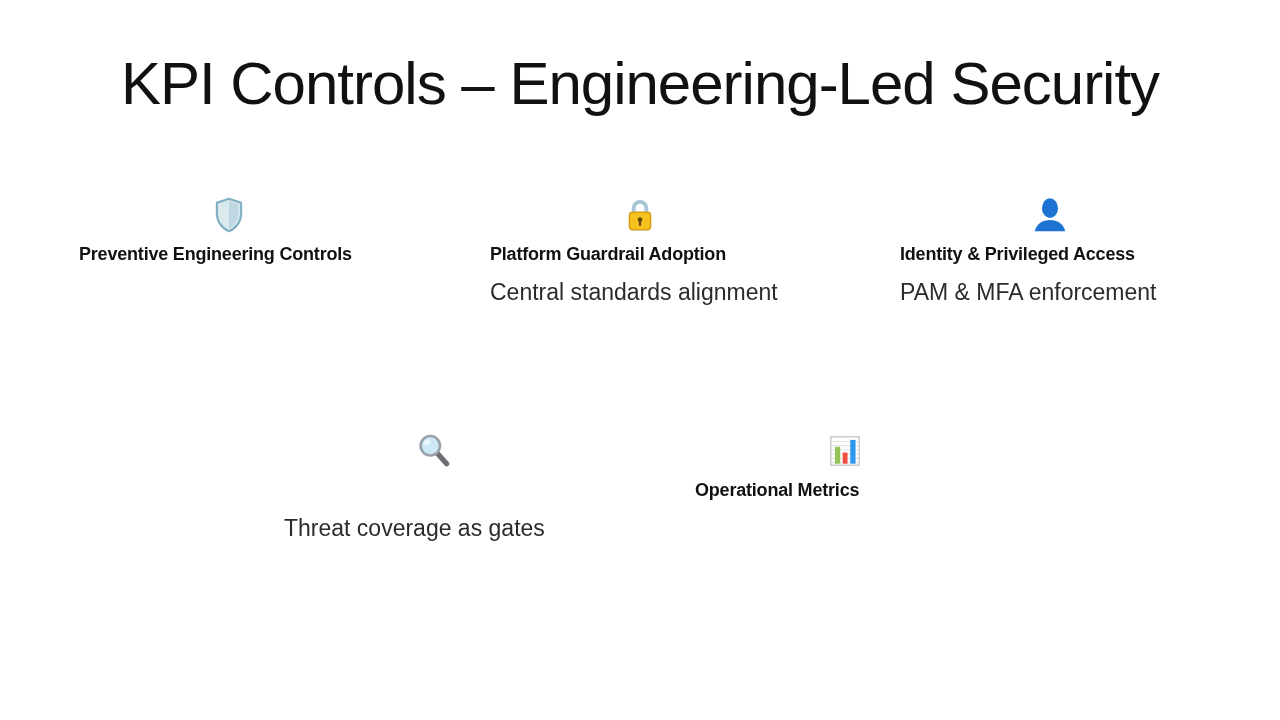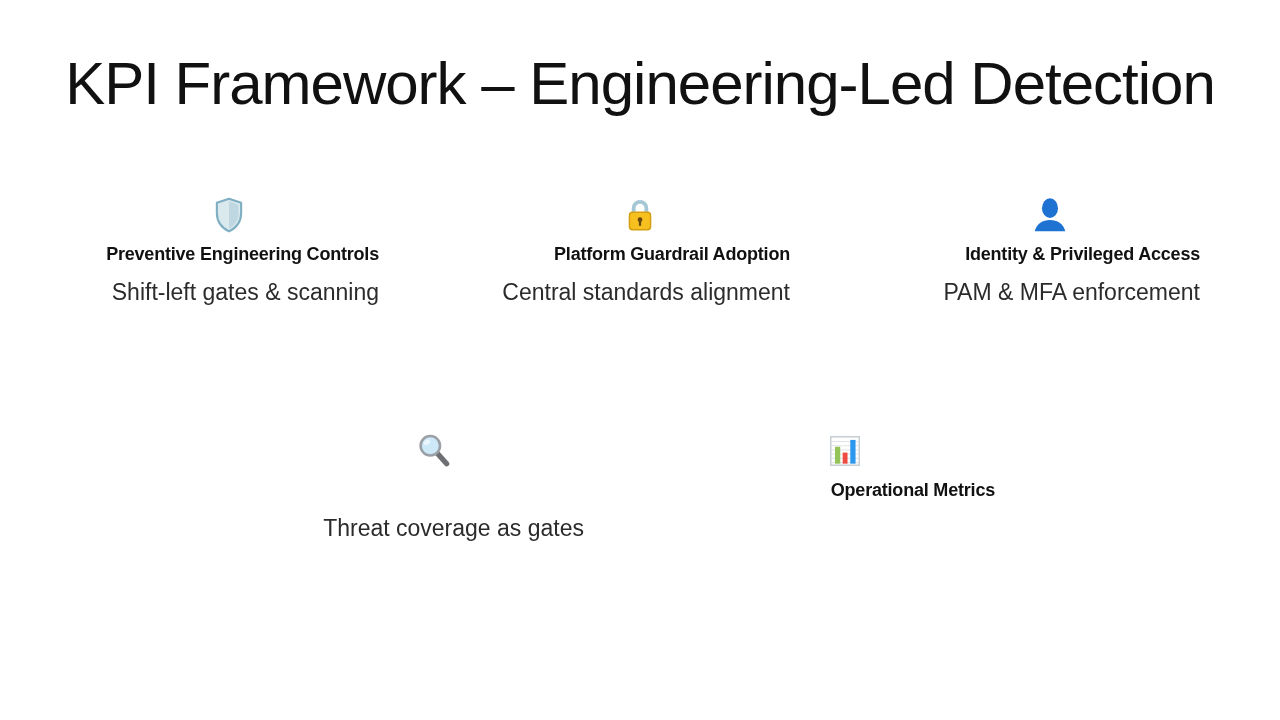--- a/index.html
+++ b/index.html
@@ -8,21 +8,21 @@
     background:var(--background,#ffffff);
     font-family:"Liberation Sans", sans-serif;
     overflow:hidden;
   }
   .slide-title {
     position:absolute; top:49px; left:0; width:100%;
     text-align:center; font-size:60px; font-weight:400;
     letter-spacing:-1px; color:var(--title-text,#111111);
     white-space:nowrap;
   }
-  .card { position:absolute; width:300px; height:170px; text-align:right; }
+  .card { position:absolute; width:300px; height:170px; text-align:left; }
   .card-0 { left:79px;  top:196px; }
   .card-1 { left:490px; top:196px; }
   .card-2 { left:900px; top:196px; }
   .card-3 { left:284px; top:432px; }
   .card-4 { left:695px; top:432px; }
   .card .icon {
     position:absolute; top:0; left:50%; transform:translateX(-50%);
     width:38px; height:38px;
   }
   .card .icon svg { width:38px; height:38px; display:block; }
@@ -35,31 +35,30 @@
     position:absolute; top:81px; left:0; width:100%;
     font-size:23px; font-weight:400; line-height:31px;
     color:var(--card-desc-text,#2b2b2b);
   }
 </style>
 </head>
 <body>
 
 <div class="slide">
 
-  <div class="slide-title">KPI Framework – Engineering-Led Detection</div>
+  <div class="slide-title">KPI Controls – Engineering-Led Security</div>
 
   <div class="card card-0">
     <span class="icon">
       <svg viewBox="0 0 36 36" aria-hidden="true">
         <path d="M18 2.5 L29.5 6.5 V16 C29.5 25.5 24 30.5 18 33.5 C12 30.5 6.5 25.5 6.5 16 V6.5 Z" style="fill:var(--shield-fill,#d9e9ee)" stroke="#7fafc2" stroke-width="2" stroke-linejoin="round"></path>
         <path d="M18 5 L27 8.2 V16 C27 23.8 22.8 28 18 30.8 Z" style="fill:var(--shield-shade,#bed7e0)"></path>
       </svg>
     </span>
     <div class="card-title">Preventive Engineering Controls</div>
-    <div class="card-desc">Shift-left gates &amp; scanning</div>
   </div>
 
   <div class="card card-2">
     <span class="icon">
       <svg viewBox="0 0 36 36" aria-hidden="true">
         <ellipse cx="18" cy="11.5" rx="7.6" ry="9.3" style="fill:var(--person-blue,#1d72d2)"></ellipse>
         <path d="M3.5 33.5 C5.5 26 11 22.8 18 22.8 C25 22.8 30.5 26 32.5 33.5 Z" style="fill:var(--person-blue,#1d72d2)"></path>
       </svg>
     </span>
     <div class="card-title">Identity &amp; Privileged Access</div>

